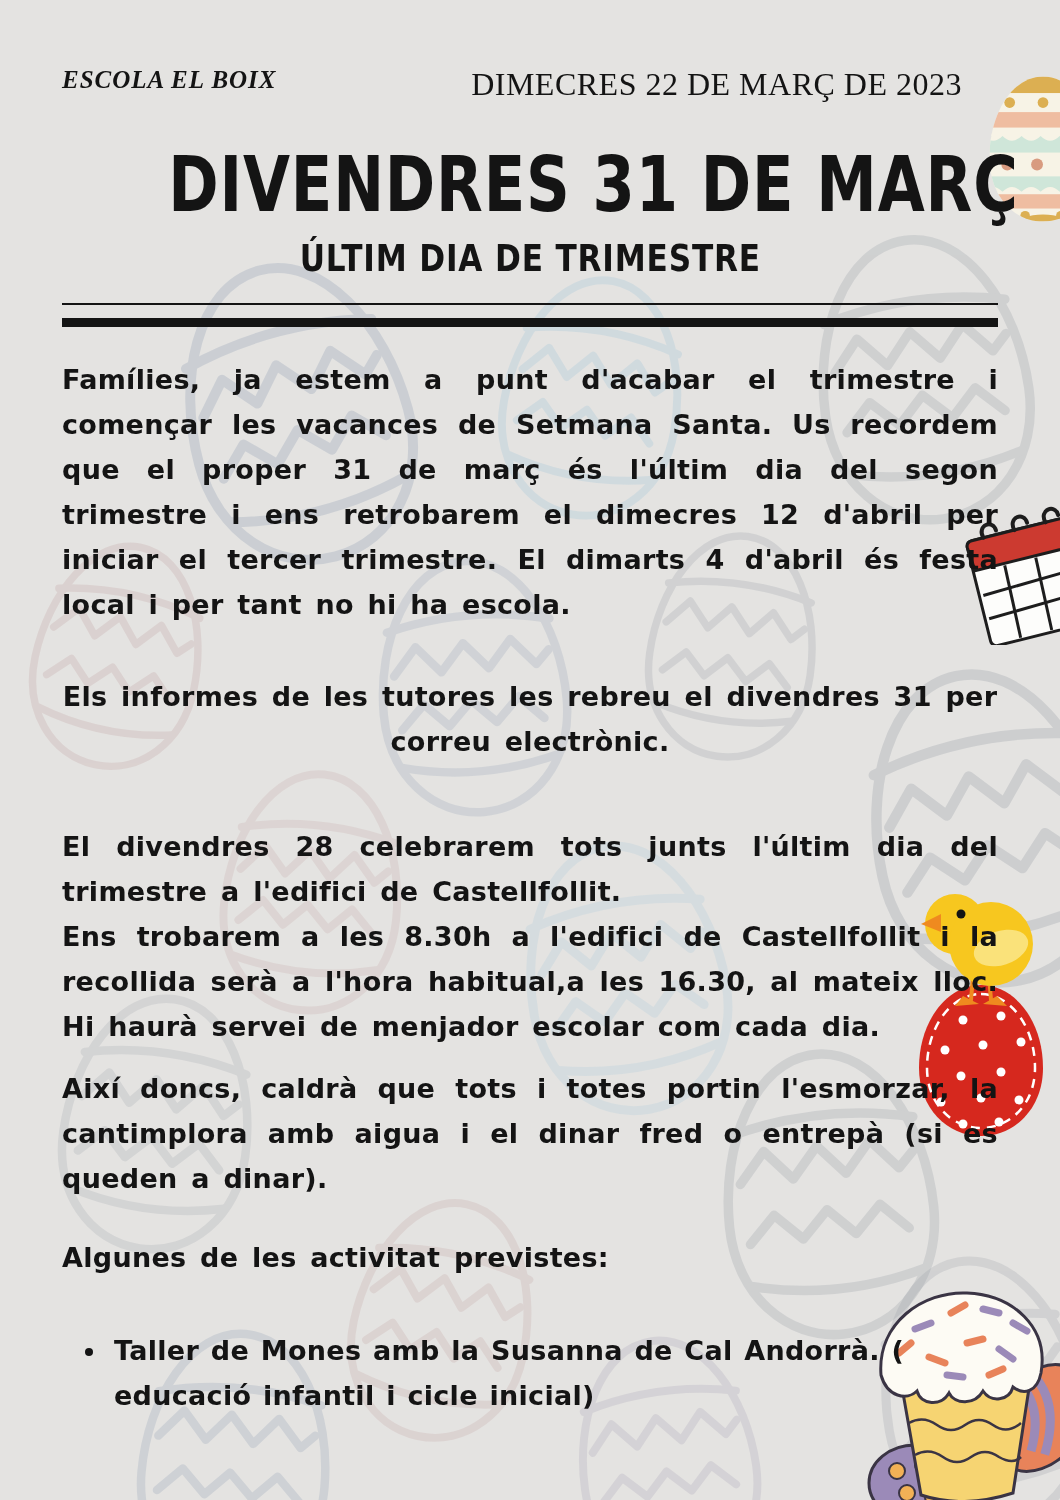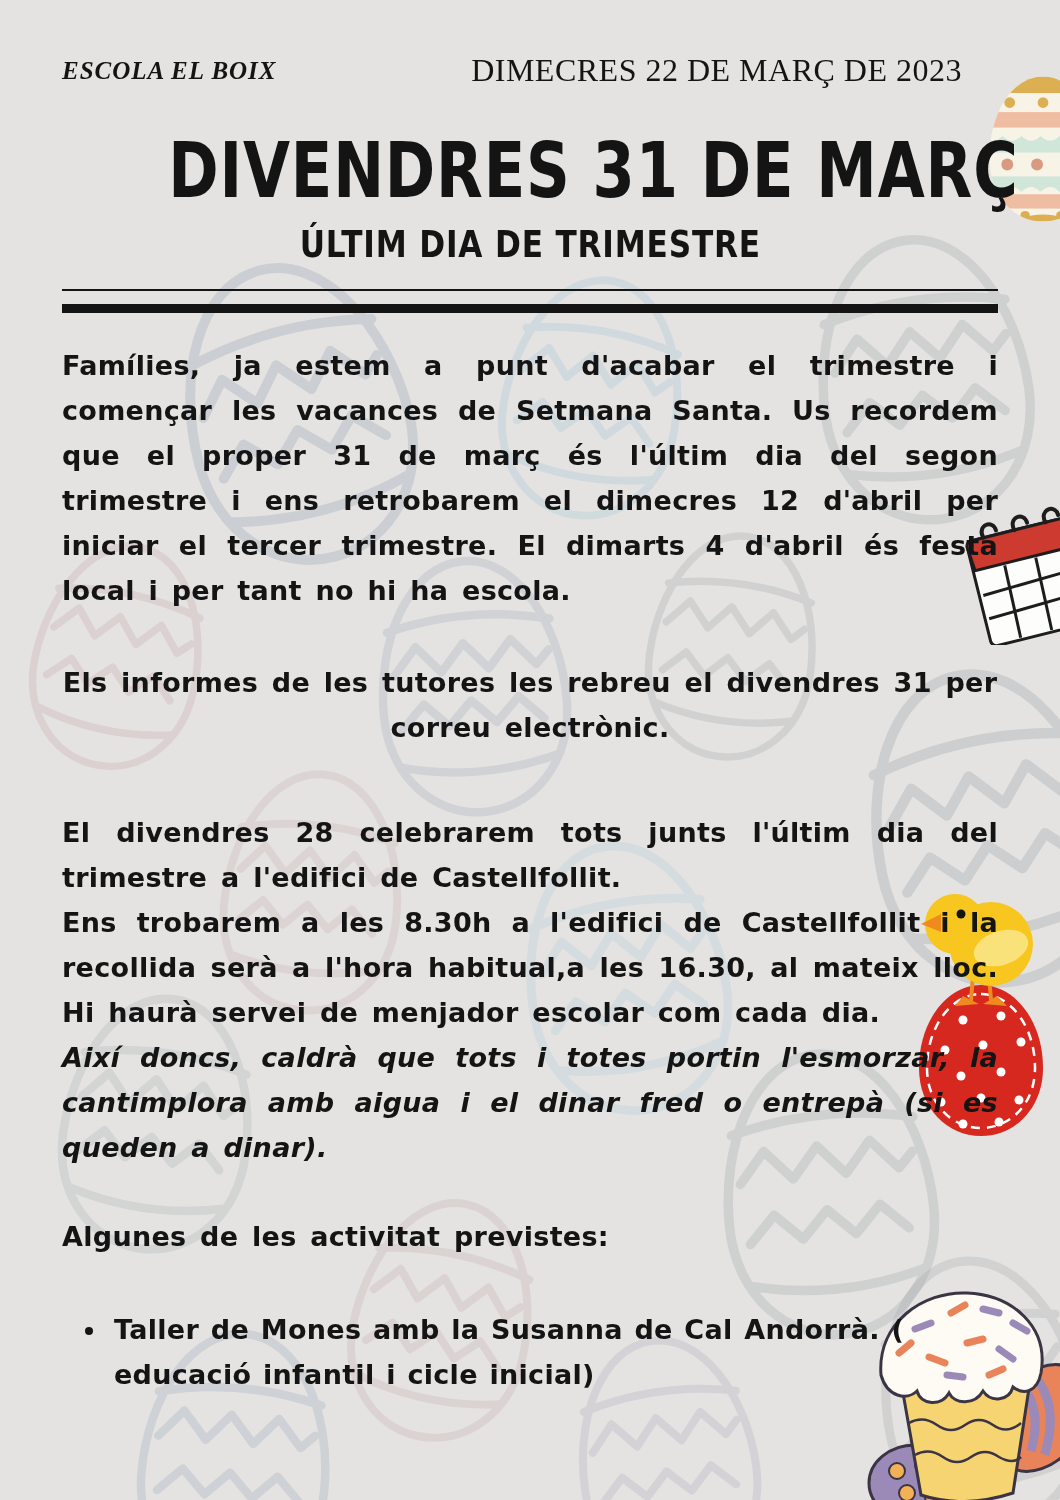--- a/index.html
+++ b/index.html
@@ -9,22 +9,22 @@
     overflow:hidden;
     background:#e4e3e1;
     font-family:"DejaVu Sans", sans-serif;
     color:#141414;
   }
   .bg-pattern{position:absolute;inset:0;z-index:0;pointer-events:none;}
   .icon-layer{position:absolute;inset:0;z-index:1;pointer-events:none;}
   .content{position:relative;z-index:2;padding:0 62px;}
 
   .masthead{
-    display:flex;justify-content:space-between;align-items:center;
-    padding-top:52px;
+    display:flex;justify-content:space-between;align-items:flex-start;
+    padding-top:66px;
   }
   .school-name{
     font-family:"Liberation Serif", serif;
     font-style:italic;font-weight:700;
     font-size:25px;letter-spacing:1px;
   }
   .issue-date{
     font-family:"Liberation Serif", serif;
     font-weight:400;
     font-size:32px;letter-spacing:0.5px;
@@ -57,22 +57,22 @@
   .p-informes{margin-top:47px;text-align:center;}
   .section-heading-wrap{margin-top:56px;}
   .section-heading{
     margin:0;display:inline-block;
     font-size:38px;font-weight:800;line-height:1.1;
     letter-spacing:0.5px;white-space:nowrap;
     transform:scaleX(0.78);transform-origin:left center;
   }
   .p-celebrarem{margin-top:60px;}
   .p-horari{}
-  .p-esmorzar{margin-top:0;font-style:italic;}
-  .p-activitats-intro{margin-top:44px;text-align:left;}
+  .p-esmorzar{margin-top:17px;}
+  .p-activitats-intro{margin-top:34px;text-align:left;}
   ul.activities{
     margin:48px 0 0 0;padding:0 0 0 46px;
     list-style:disc;
   }
   ul.activities li{
     font-size:27px;font-weight:600;line-height:45px;
     letter-spacing:0.3px;word-spacing:2px;
     margin-bottom:10px;padding-left:6px;
   }
 </style>

